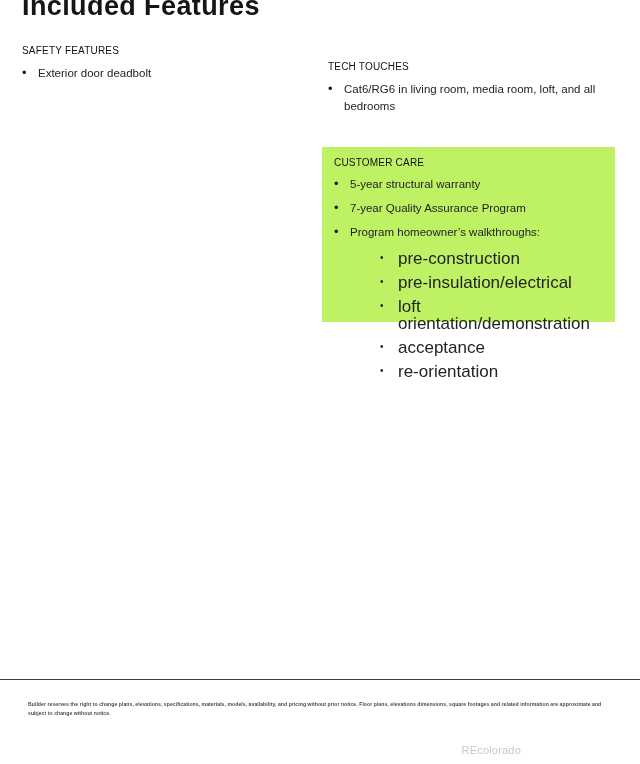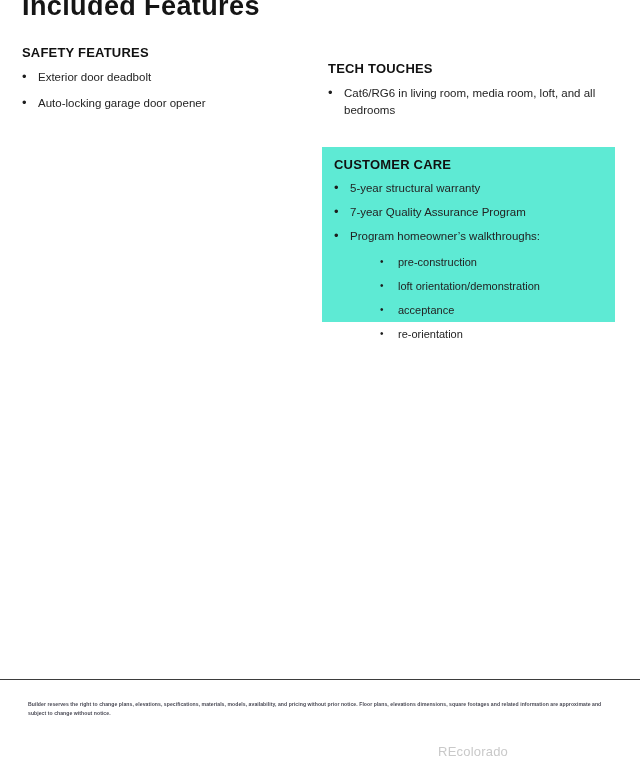--- a/index.html
+++ b/index.html
@@ -43,22 +43,22 @@
     width: 290px;
   }
   .col-right {
     position: absolute;
     left: 328px;
     top: 61px;
     width: 295px;
   }
 
   .section-heading {
-    font-size: 13px;
-    font-weight: 700;
+    font-size: 10px;
+    font-weight: 400;
     color: #111111;
     letter-spacing: 0.2px;
     margin: 0 0 9px 0;
   }
 
   ul.bullets {
     list-style: none;
     margin: 0;
     padding: 0;
   }
@@ -80,40 +80,40 @@
     line-height: 17px;
   }
 
   
   .care-panel {
     position: absolute;
     left: 322px;
     top: 147px;
     width: 293px;
     height: 175px;
-    background: #5eead4;
+    background: #bef264;
     box-sizing: border-box;
     padding: 10px 12px 0 12px;
   }
   .care-panel .section-heading {
     margin-bottom: 8px;
   }
   .care-panel ul.bullets > li {
     margin-bottom: 7px;
   }
 
   ul.subbullets {
     list-style: none;
     margin: 9px 0 0 0;
     padding: 0 0 0 30px;
   }
   ul.subbullets > li {
     position: relative;
     padding-left: 18px;
-    font-size: 11px;
+    font-size: 17px;
     line-height: 17px;
     color: #232323;
     margin-bottom: 7px;
   }
   ul.subbullets > li::before {
     content: "\2022";
     position: absolute;
     left: 0;
     top: -1px;
     font-size: 10px;
@@ -136,58 +136,58 @@
     top: 700px;
     width: 586px;
     font-size: 5.1px;
     line-height: 9px;
     font-weight: 700;
     color: #4a4a55;
     letter-spacing: 0.06px;
   }
   .watermark {
     position: absolute;
-    right: 16px;
+    right: 3px;
     top: 744px;
-    font-size: 13px;
+    font-size: 11px;
     color: #c9c9c9;
     letter-spacing: 0.2px;
   }
 </style>
 </head>
 <body>
 
 <div class="page">
 
   <div class="page-title">Included Features</div>
 
   <div class="col-left">
     <div class="section-heading">SAFETY FEATURES</div>
     <ul class="bullets">
       <li>Exterior door deadbolt</li>
-      <li>Auto-locking garage door opener</li>
     </ul>
   </div>
 
   <div class="col-right">
     <div class="section-heading">TECH TOUCHES</div>
     <ul class="bullets">
       <li>Cat6/RG6 in living room, media room, loft, and all bedrooms</li>
     </ul>
   </div>
 
   <div class="care-panel">
     <div class="section-heading">CUSTOMER CARE</div>
     <ul class="bullets">
       <li>5-year structural warranty</li>
       <li>7-year Quality Assurance Program</li>
       <li>
         <span>Program homeowner’s walkthroughs:</span>
         <ul class="subbullets">
           <li>pre-construction</li>
+          <li>pre-insulation/electrical</li>
           <li>loft orientation/demonstration</li>
           <li>acceptance</li>
           <li>re-orientation</li>
         </ul>
       </li>
     </ul>
   </div>
 
   <div class="footer-rule"></div>
   <div class="disclaimer">Builder reserves the right to change plans,  elevations, specifications, materials, models, availability, and pricing without prior notice.  Floor plans, elevations dimensions, square footages and related information are approximate and subject to change without notice.</div>

